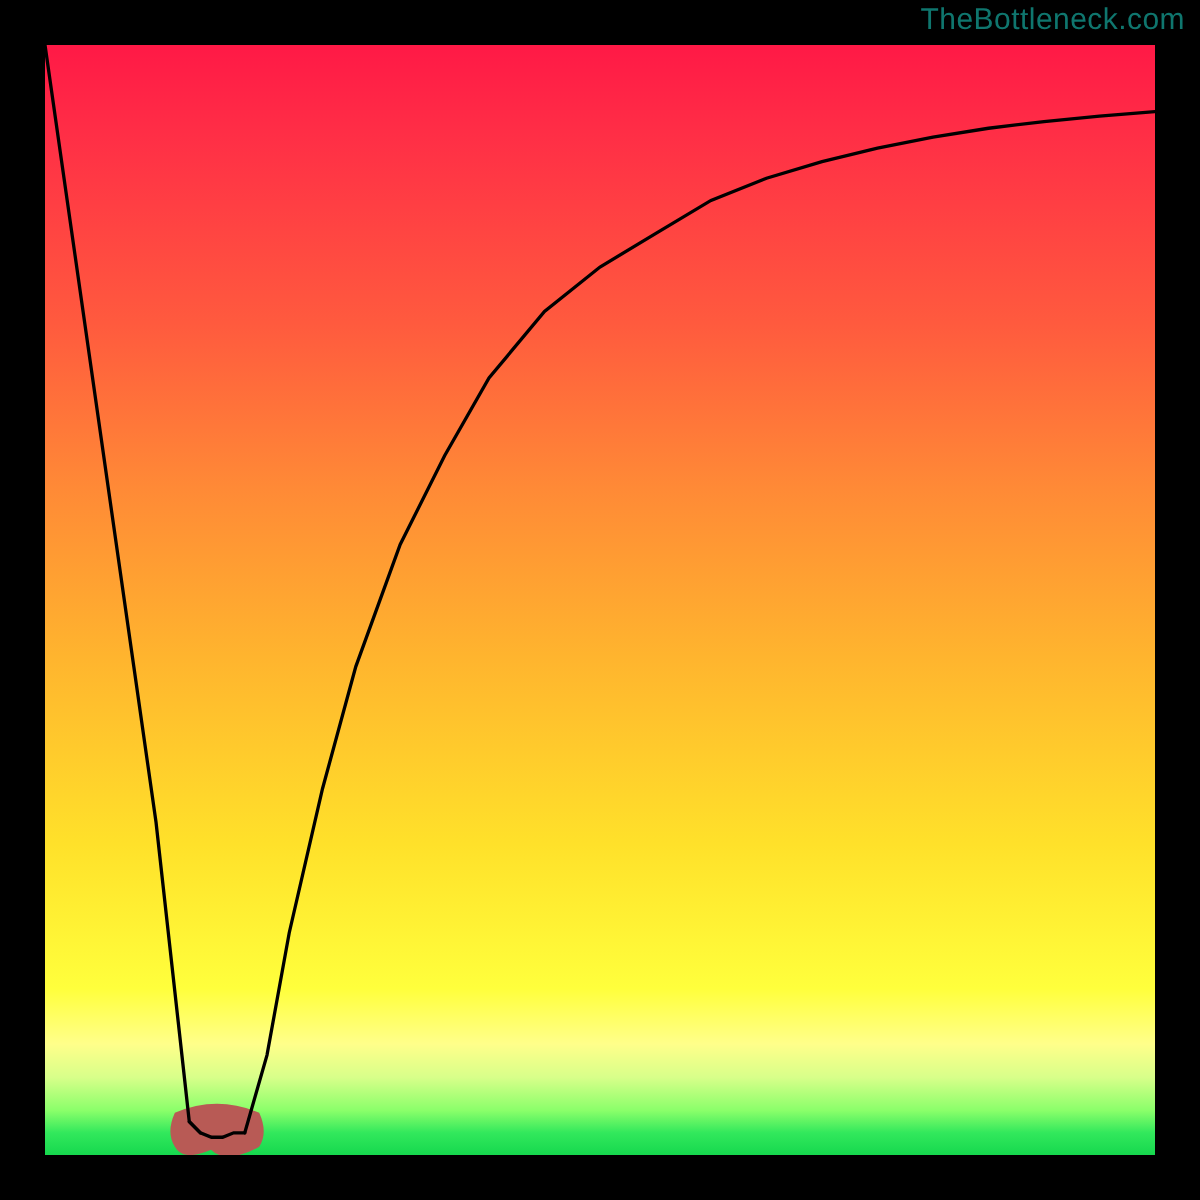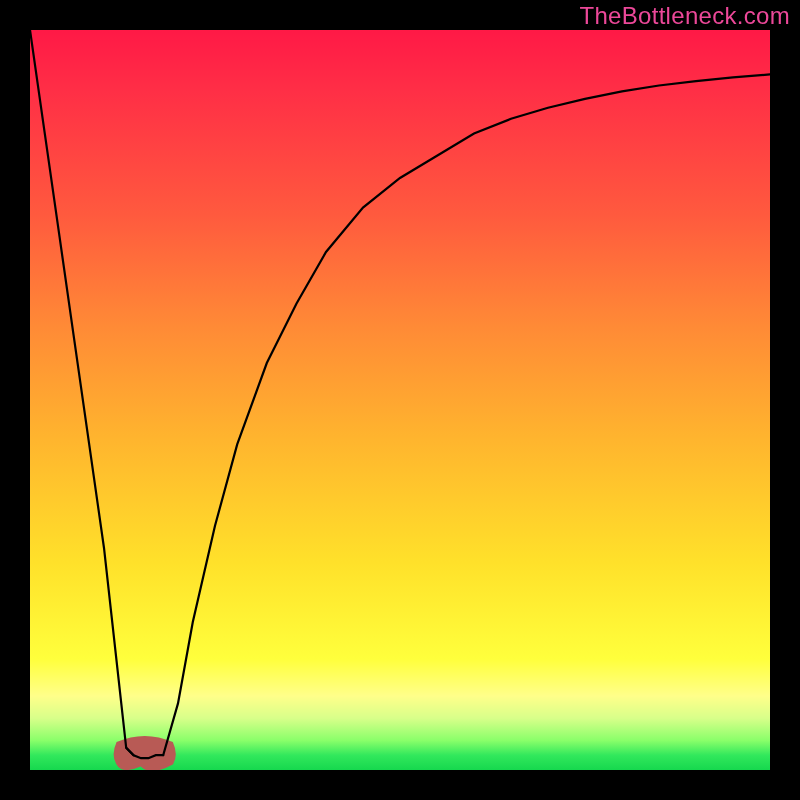--- a/index.html
+++ b/index.html
@@ -13,22 +13,22 @@
   .frame {
     position: relative;
     width: 800px;
     height: 800px;
     background: #000;
   }
   .watermark {
     position: absolute;
     top: 2px;
     right: 10px;
-    color: #ec4899;
-    font-size: 24px;
+    color: #0f766e;
+    font-size: 20px;
     font-weight: 500;
     letter-spacing: 0.3px;
     z-index: 5;
   }
   .plot-area {
     position: absolute;
     left: 30px;
     top: 30px;
     width: 740px;
     height: 740px;

